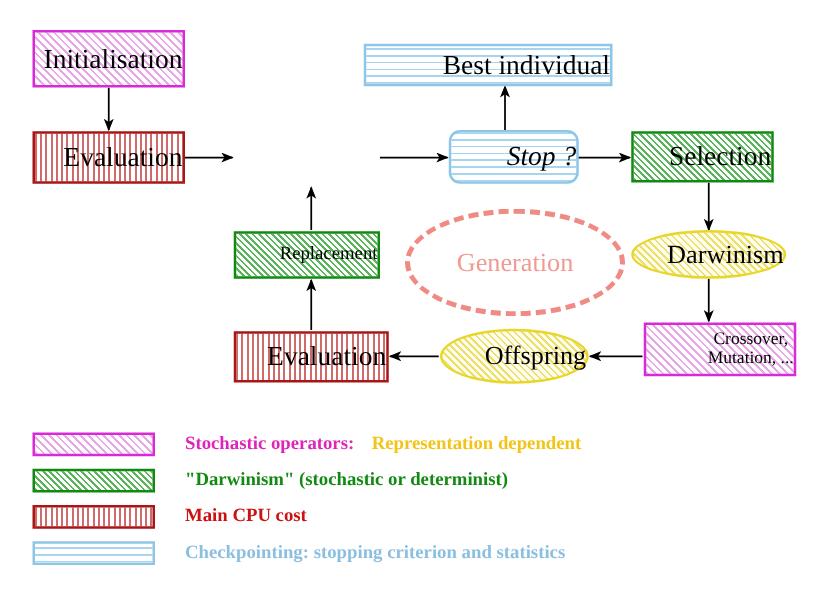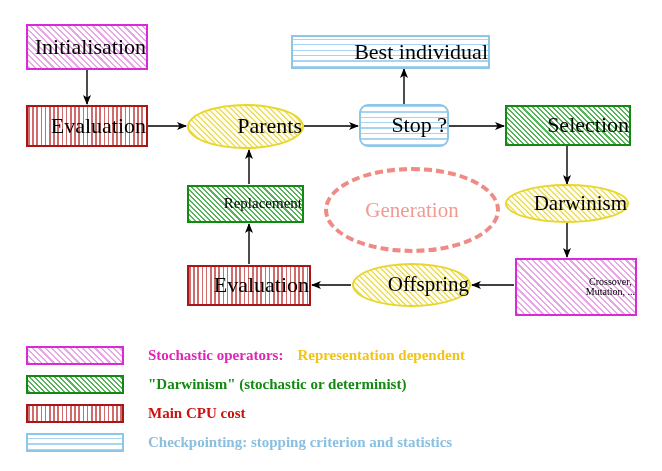--- a/index.html
+++ b/index.html
@@ -131,41 +131,38 @@
   </svg>
 
   <div class="node hatch-magenta" style="left:26px; top:24px; width:122px; height:46px; font-size:22px;">
     <span class="label">Initialisation</span>
   </div>
 
   <div class="node hatch-red-vert" style="left:26px; top:105px; width:122px; height:42px; font-size:22px;">
     <span class="label">Evaluation</span>
   </div>
 
-  <div class="node hatch-yellow ellipse" style="left:187px; top:104px; width:117px; height:45px; font-size:22px;">
-    <span class="label">Parents</span>
-  </div>
 
   <div class="node hatch-blue-horiz" style="left:291px; top:35px; width:199px; height:34px; font-size:22px;">
     <span class="label">Best individual</span>
   </div>
 
-  <div class="node hatch-blue-horiz rounded" style="left:359px; top:104px; width:90px; height:43px; font-size:22px;">
+  <div class="node hatch-blue-horiz rounded" style="left:359px; top:104px; width:104px; height:43px; font-size:22px;font-style:italic;">
     <span class="label">Stop ?</span>
   </div>
 
-  <div class="node hatch-green" style="left:505px; top:105px; width:126px; height:41px; font-size:22px;">
+  <div class="node hatch-green" style="left:505px; top:105px; width:114px; height:41px; font-size:22px;">
     <span class="label">Selection</span>
   </div>
 
   <div class="node hatch-yellow ellipse" style="left:505px; top:184px; width:124px; height:39px; font-size:21px;">
     <span class="label">Darwinism</span>
   </div>
 
-  <div class="node hatch-magenta" style="left:515px; top:258px; width:122px; height:58px; font-size:10px;">
+  <div class="node hatch-magenta" style="left:515px; top:258px; width:122px; height:43px; font-size:14px;">
     <span class="label">Crossover,
 Mutation, ...</span>
   </div>
 
   <div class="node hatch-yellow ellipse" style="left:352px; top:263px; width:119px; height:44px; font-size:21px;">
     <span class="label">Offspring</span>
   </div>
 
   <div class="node hatch-red-vert" style="left:187px; top:265px; width:124px; height:41px; font-size:22px;">
     <span class="label">Evaluation</span>

